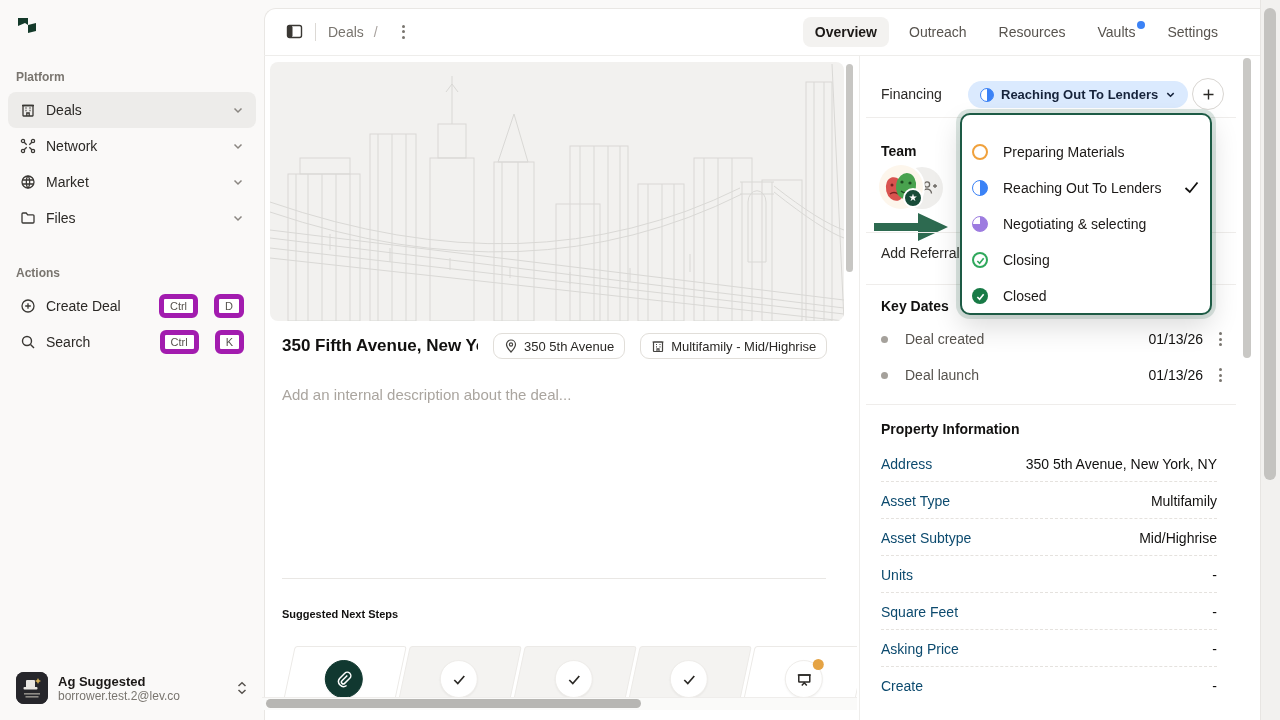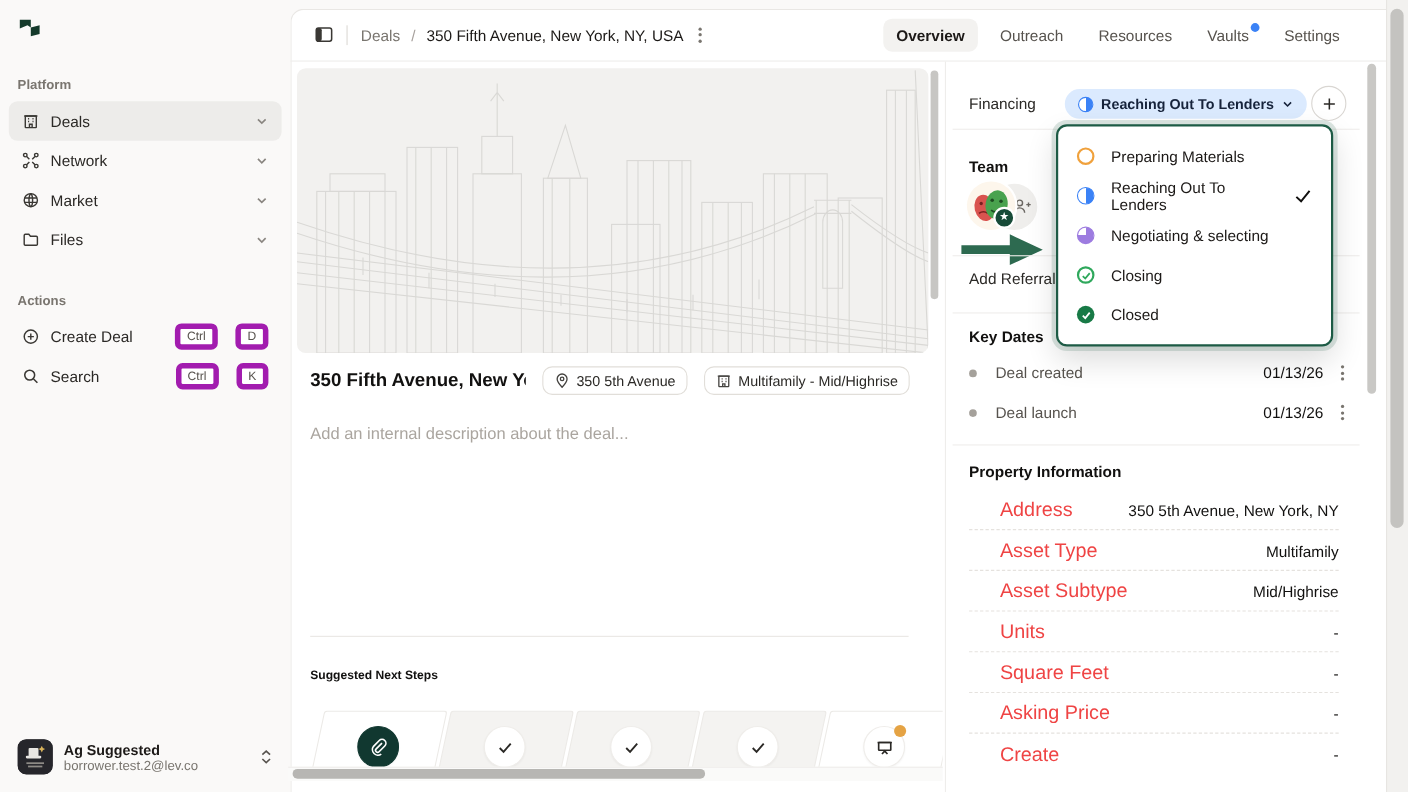--- a/index.html
+++ b/index.html
@@ -98,28 +98,28 @@
   .kd-row { position:absolute; left:881px; width:345px; height:18px; display:flex; align-items:center; }
   .kd-dot { width:7px; height:7px; border-radius:50%; background:#a5a19b; margin-right:17px; }
   .kd-label { font-size:14px; color:#57534e; }
   .kd-value { margin-left:auto; font-size:14px; font-weight:500; color:#121110; }
   .kebab { display:inline-flex; flex-direction:column; gap:2.5px; padding:4px; margin-left:12px; cursor:pointer; }
   .kebab i { width:3px; height:3px; border-radius:50%; background:#79756f; }
 
   #prop-title { left:881px; top:421px; }
   .prop-row { position:absolute; left:881px; width:336px; height:36px; display:flex; align-items:center; }
   .prop-row.dashed { border-bottom:1px dashed #e5e2de; }
-  .prop-label { font-size:18px; color:#ef4444;margin-left:28px; }
+  .prop-label { font-size:14px; color:#0c4a6e; }
   .prop-value { margin-left:auto; font-size:14px; font-weight:500; color:#121110; text-align:right; }
 
   
   #status-menu { left:960px; top:113px; width:252px; height:202px; background:#fff; border-radius:10px;
                  border:2px solid #1d5b45; box-shadow:0 0 0 4px rgba(29,91,69,.16), 0 12px 28px rgba(0,0,0,.14);
                  padding:9px 0; display:flex; flex-direction:column; z-index:30; }
-  .menu-item { flex:1; display:flex; align-items:center; gap:15px; padding:0 17px; font-size:14px; font-weight:500;
+  .menu-item { flex:1; display:flex; align-items:flex-end; gap:15px; padding:0 10px; font-size:14px; font-weight:500;
                color:#1c1917; cursor:pointer; }
   .menu-check { margin-left:auto; color:#121110; }
   .sicon { width:16px; height:16px; border-radius:50%; flex:none; }
   .sicon.ring-amber   { border:2px solid #f0a13c; background:#fff; }
   .sicon.half-blue    { border:1.5px solid #3b82f6; background:conic-gradient(#3b82f6 0 50%, #fff 50% 100%); }
   .sicon.pie-purple   { border:1.5px solid #9d7ce0; background:conic-gradient(#9d7ce0 0 75%, #fff 75% 100%); }
   .sicon.check-green  { border:2px solid #2fa85c; background:#fff; display:flex; align-items:center; justify-content:center; color:#2fa85c; }
   .sicon.solid-green  { background:#187a46; display:flex; align-items:center; justify-content:center; color:#fff; }
 
   svg { display:block; }
@@ -237,21 +237,20 @@
   <div id="card-header" class="abs">
     <span style="margin-left:22px;color:#3a3834;cursor:pointer;">
       <svg width="17" height="17" viewBox="0 0 17 17" fill="none" stroke="currentColor" stroke-width="1.4">
           <rect x="1.5" y="2.5" width="14" height="12" rx="2"></rect>
           <rect x="1.5" y="2.5" width="5" height="12" rx="2" fill="currentColor" stroke="none"></rect>
         </svg>
     </span>
     <span class="vdivider"></span>
     <span class="crumb-grey">Deals</span>
     <span class="crumb-sep">/</span>
-    <span class="crumb-current">350 Fifth Avenue, New York, NY, USA</span>
     <span class="kebab" style="flex-direction:column;margin-left:10px;">
         <i></i>
         <i></i>
         <i></i>
       </span>
 
     <div id="tabs">
       <span class="tab active">Overview</span>
       <span class="tab">Outreach</span>
       <span class="tab">Resources</span>

